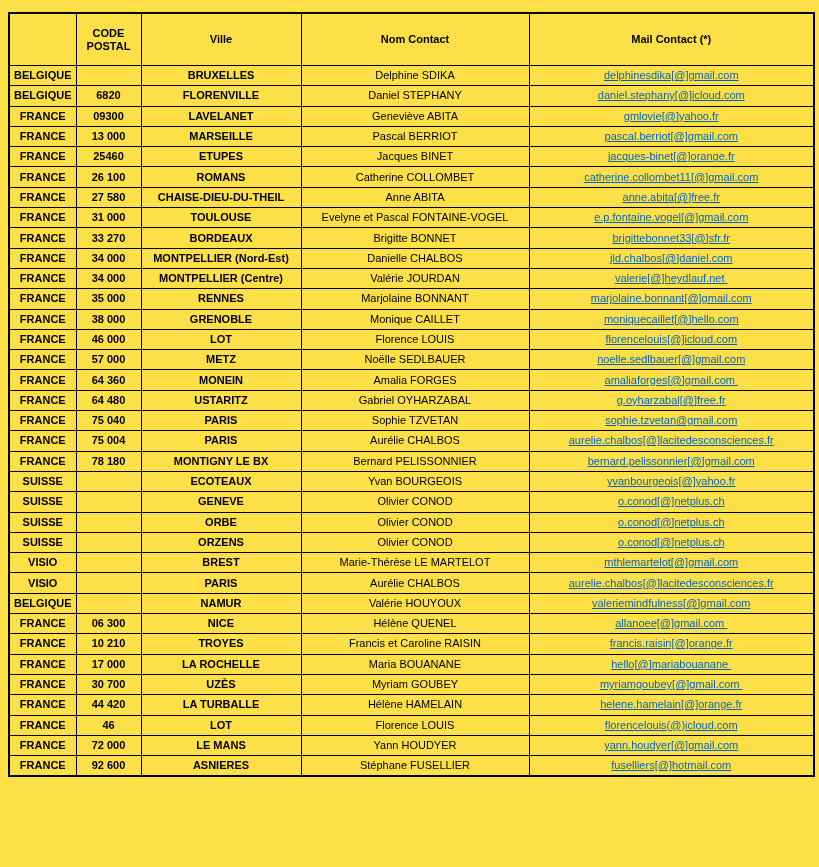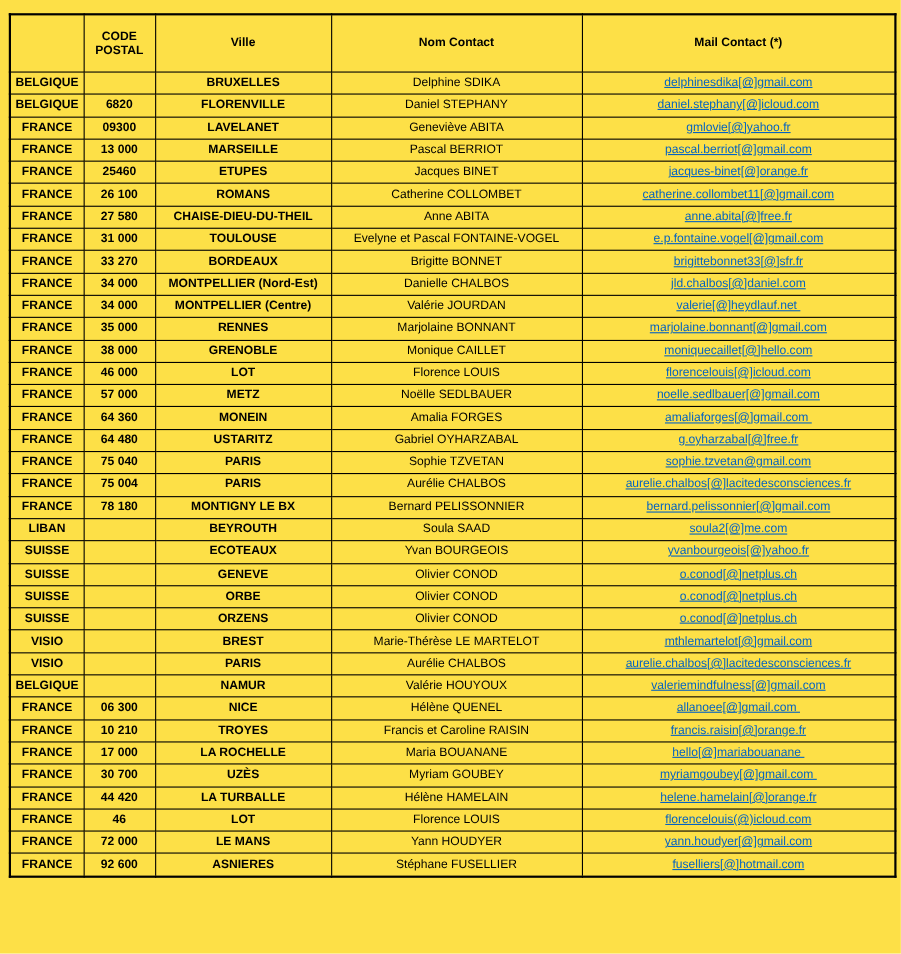--- a/index.html
+++ b/index.html
@@ -206,27 +206,20 @@
           <td><a href="#" class="mail">aurelie.chalbos[@]lacitedesconsciences.fr</a></td>
         </tr>
         <tr>
           <td class="bold">FRANCE</td>
           <td class="bold">78 180</td>
           <td class="bold">MONTIGNY LE BX</td>
           <td>Bernard PELISSONNIER</td>
           <td><a href="#" class="mail">bernard.pelissonnier[@]gmail.com</a></td>
         </tr>
         <tr>
-          <td class="bold">LIBAN</td>
-          <td class="bold"></td>
-          <td class="bold">BEYROUTH</td>
-          <td>Soula SAAD</td>
-          <td><a href="#" class="mail">soula2[@]me.com</a></td>
-        </tr>
-        <tr>
           <td class="bold">SUISSE</td>
           <td class="bold"></td>
           <td class="bold">ECOTEAUX</td>
           <td>Yvan BOURGEOIS</td>
           <td><a href="#" class="mail">yvanbourgeois[@]yahoo.fr</a></td>
         </tr>
         <tr>
           <td class="bold">SUISSE</td>
           <td class="bold"></td>
           <td class="bold">GENEVE</td>

